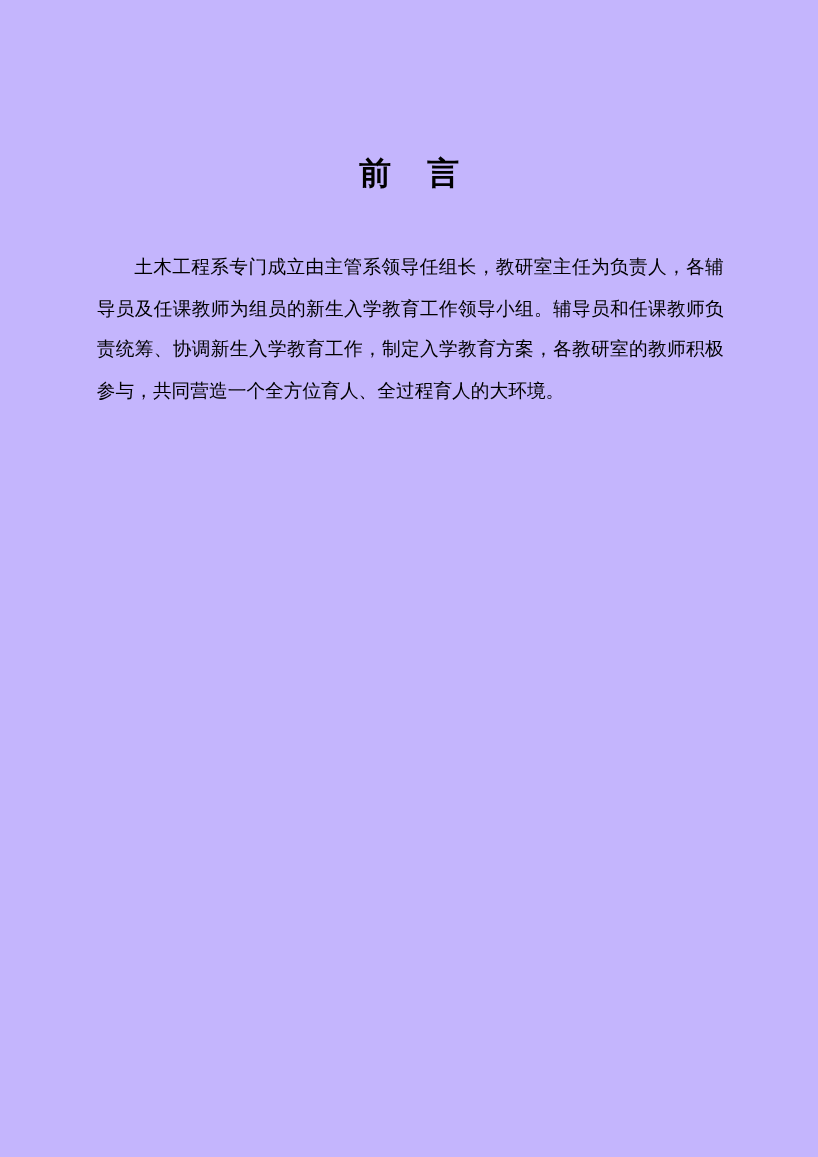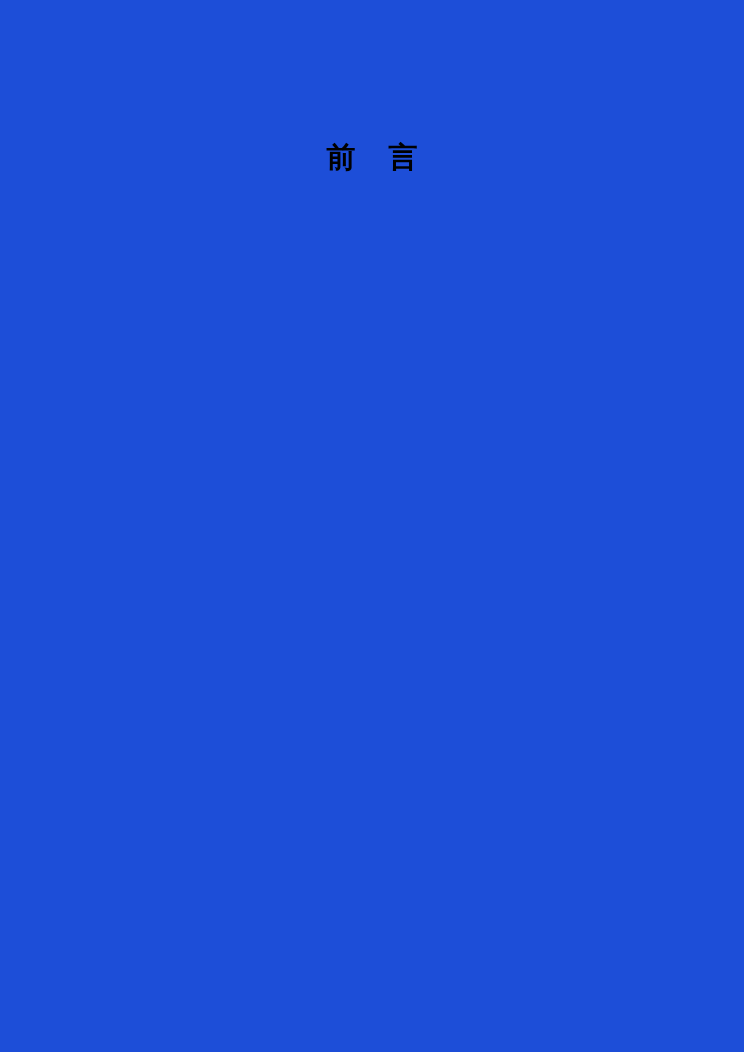--- a/index.html
+++ b/index.html
@@ -5,21 +5,21 @@
   html, body {
     margin: 0;
     padding: 0;
     background: #ffffff;
   }
   .page {
     position: relative;
     width: 744px;
     height: 1052px;
     box-sizing: border-box;
-    background: #1d4ed8;
+    background: #c4b5fd;
     color: #000000;
     padding: 138px 86px 0 88px;
     overflow: hidden;
     font-family: "Liberation Serif", serif;
   }
   .doc-title {
     margin: 0 0 46px 0;
     text-align: center;
     font-size: 29px;
     font-weight: bold;
@@ -37,14 +37,15 @@
     word-break: break-all;
   }
 </style>
 </head>
 <body>
 
 <div class="page">
   <h1 class="doc-title">前　言</h1>
 
 
+  <p class="doc-paragraph">土木工程系专门成立由主管系领导任组长，教研室主任为负责人，各辅导员及任课教师为组员的新生入学教育工作领导小组。辅导员和任课教师负责统筹、协调新生入学教育工作，制定入学教育方案，各教研室的教师积极参与，共同营造一个全方位育人、全过程育人的大环境。</p>
 
 </div>
 
 </body></html>

